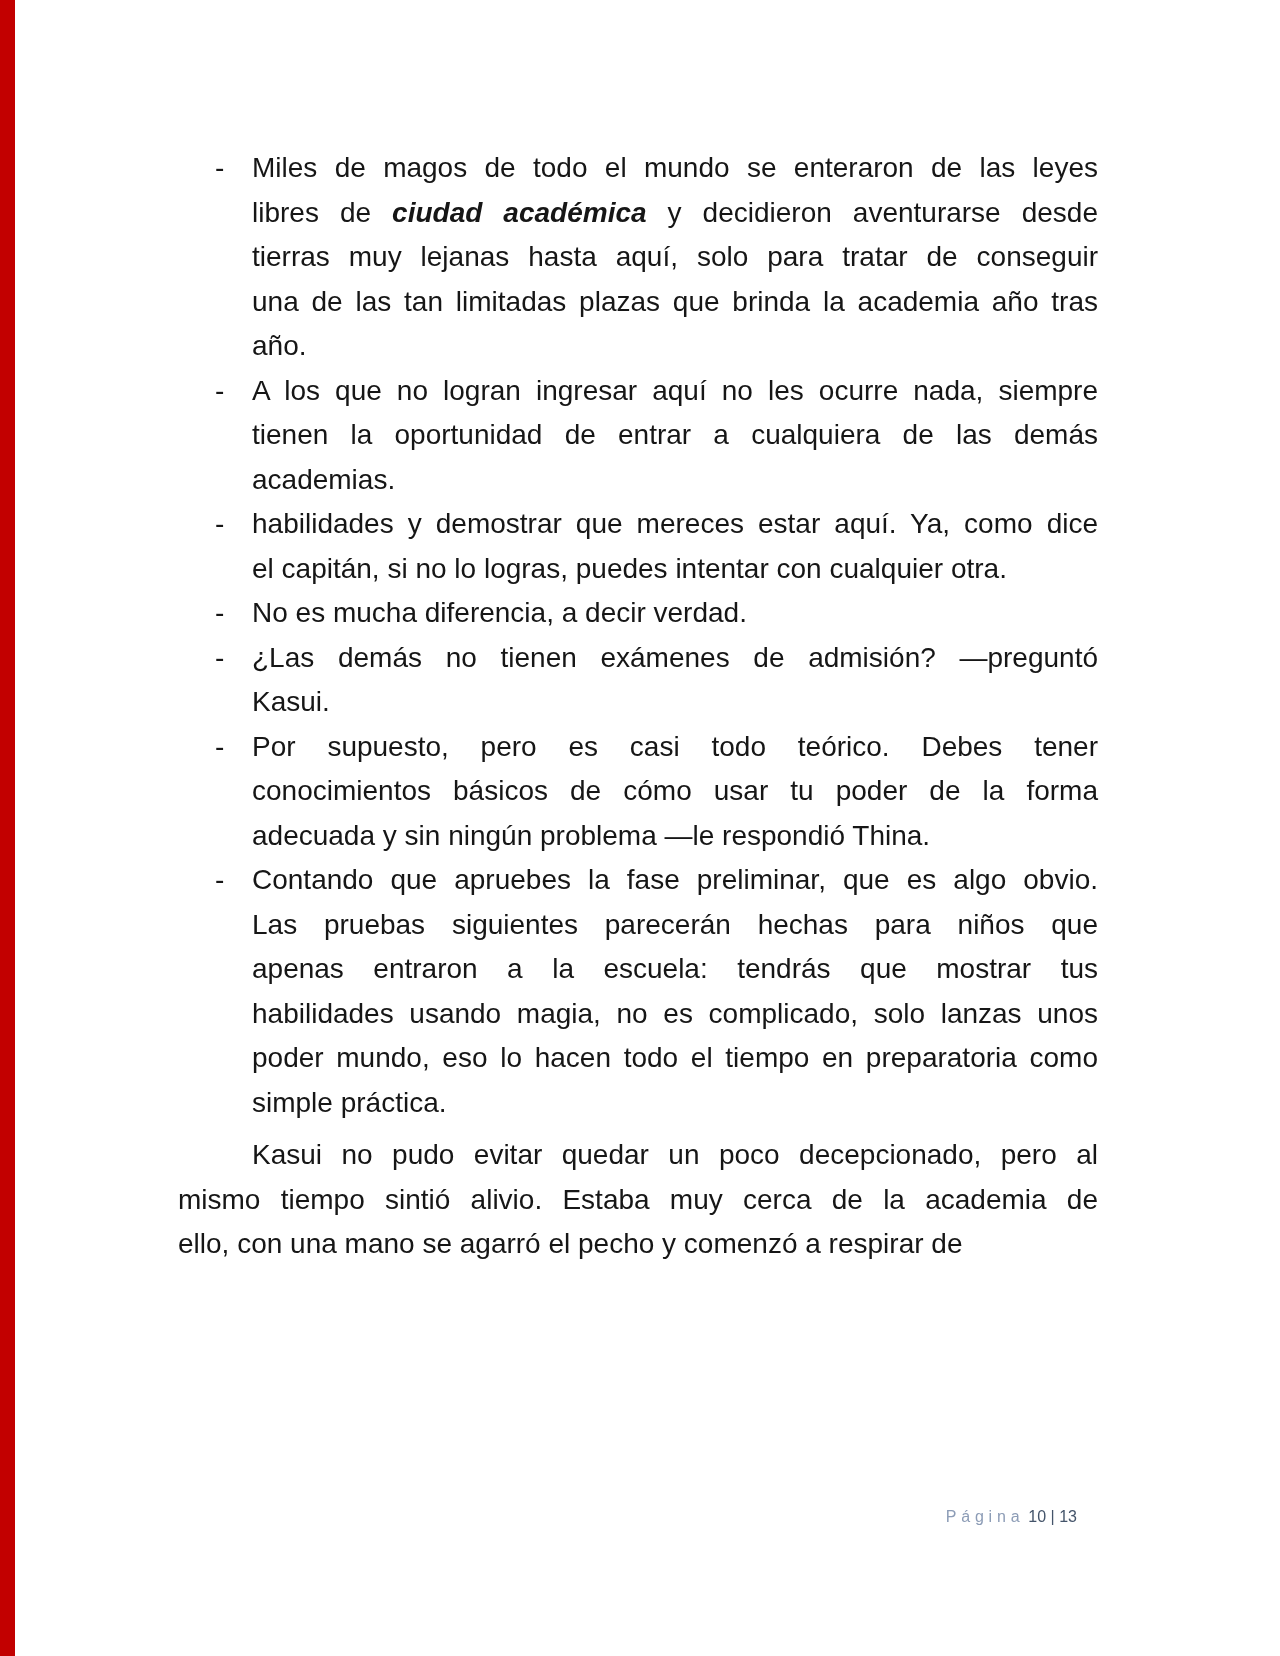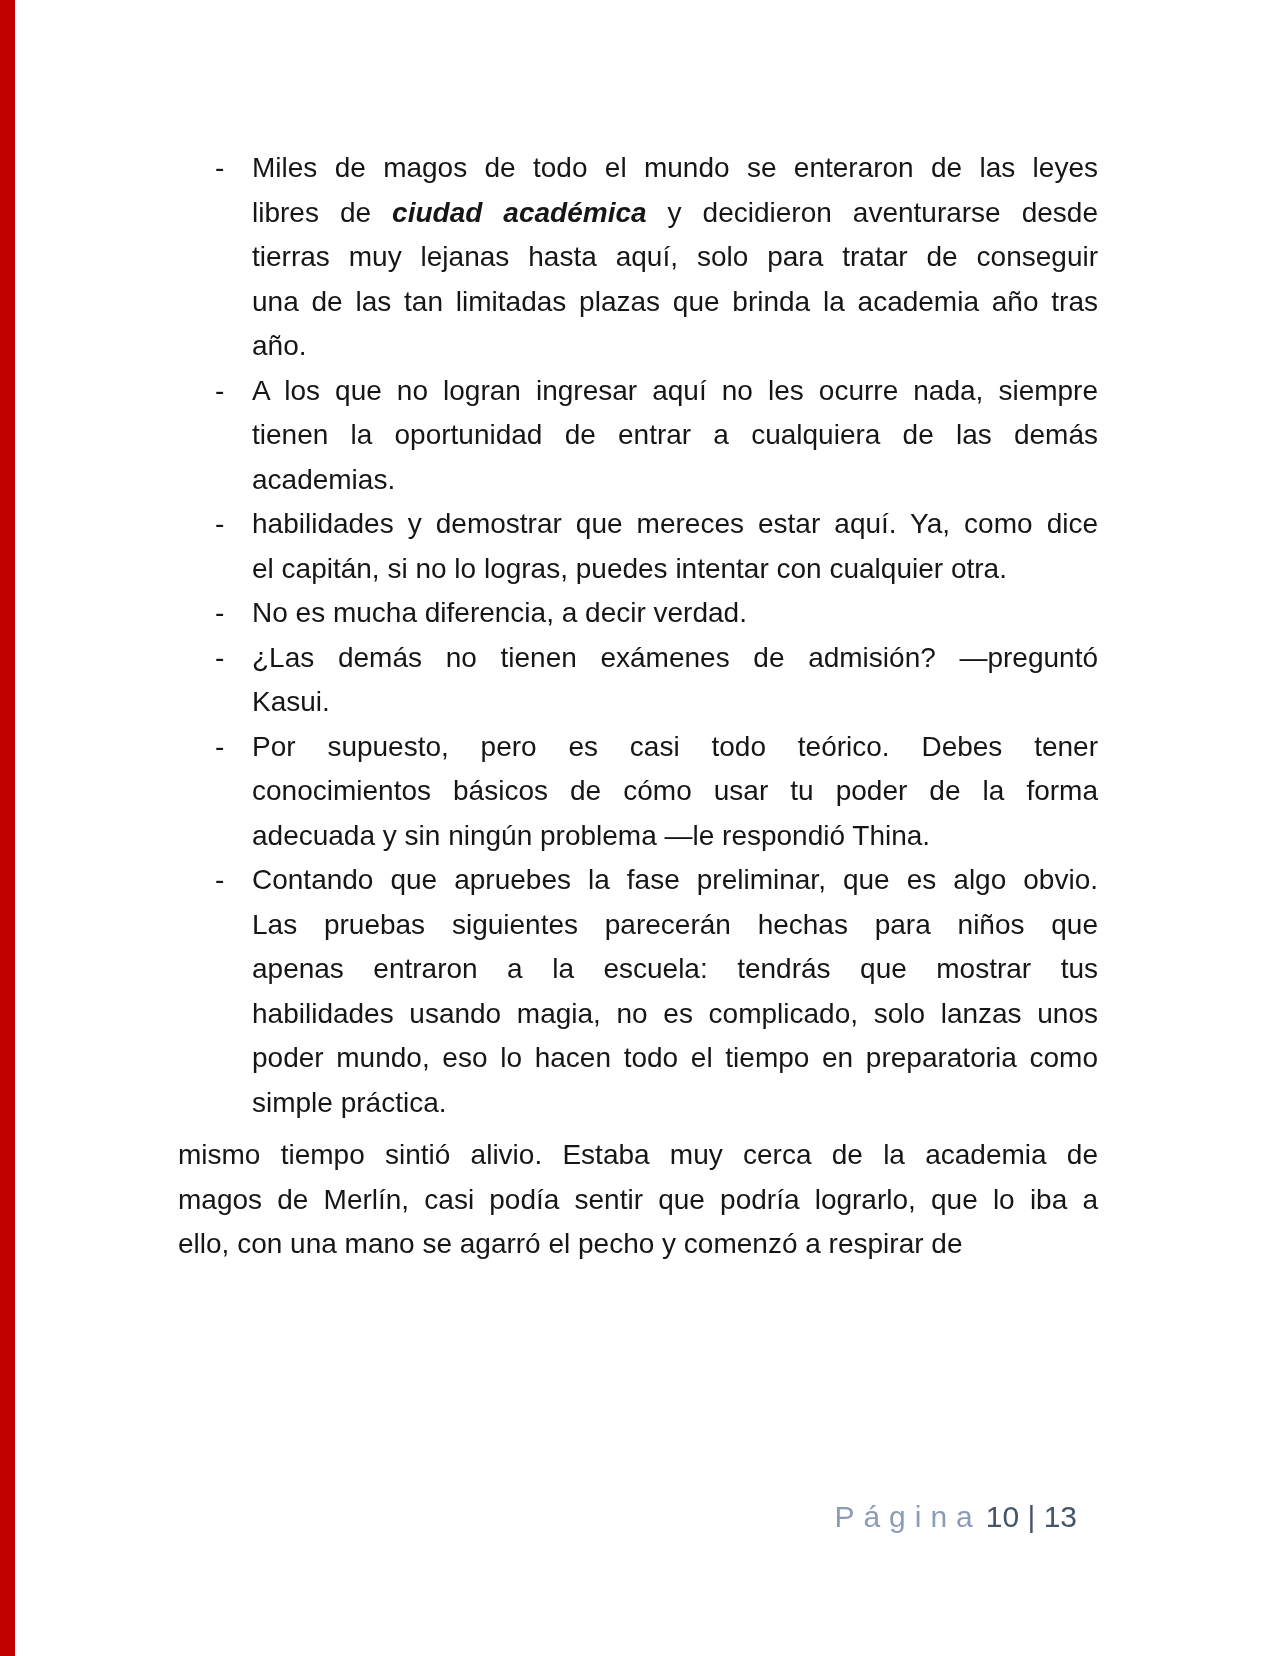--- a/index.html
+++ b/index.html
@@ -50,21 +50,21 @@
     position: absolute;
     left: -37px;
     top: 0;
     text-indent: 0;
   }
   .it { font-style: italic; font-weight: bold; }
   .page-footer {
     position: absolute;
     top: 1500px;
     right: 203px;
-    font-size: 30px;
+    font-size: 16px;
     line-height: 34px;
     white-space: nowrap;
   }
   .footer-label {
     color: var(--footer-label-color, #8c9cb6);
     letter-spacing: 0.30em;
   }
   .footer-value {
     color: var(--footer-value-color, #44546a);
     margin-left: 4px;
@@ -108,22 +108,22 @@
       </div>
       <div class="block bullet">
         <div class="line hang"><span>Contando que apruebes la fase preliminar, que es algo obvio.</span><span class="marker">-</span></div>
         <div class="line hang"><span>Las pruebas siguientes parecerán hechas para niños que</span></div>
         <div class="line hang"><span>apenas entraron a la escuela: tendrás que mostrar tus</span></div>
         <div class="line hang"><span>habilidades usando magia, no es complicado, solo lanzas unos</span></div>
         <div class="line hang"><span>poder mundo, eso lo hacen todo el tiempo en preparatoria como</span></div>
         <div class="line lastline hang"><span>simple práctica.</span></div>
       </div>
       <div class="block paragraph">
+        <div class="line findent"><span>Kasui no pudo evitar quedar un poco decepcionado, pero al</span></div>
         <div class="line"><span>mismo tiempo sintió alivio. Estaba muy cerca de la academia de</span></div>
-        <div class="line"><span>magos de Merlín, casi podía sentir que podría lograrlo, que lo iba a</span></div>
         <div class="line lastline"><span>ello, con una mano se agarró el pecho y comenzó a respirar de</span></div>
       </div>
     </div>
 
   <div class="page-footer">
     <span class="footer-label">Página</span><span class="footer-value">10 | 13</span>
   </div>
 </div>
 
 </body></html>

